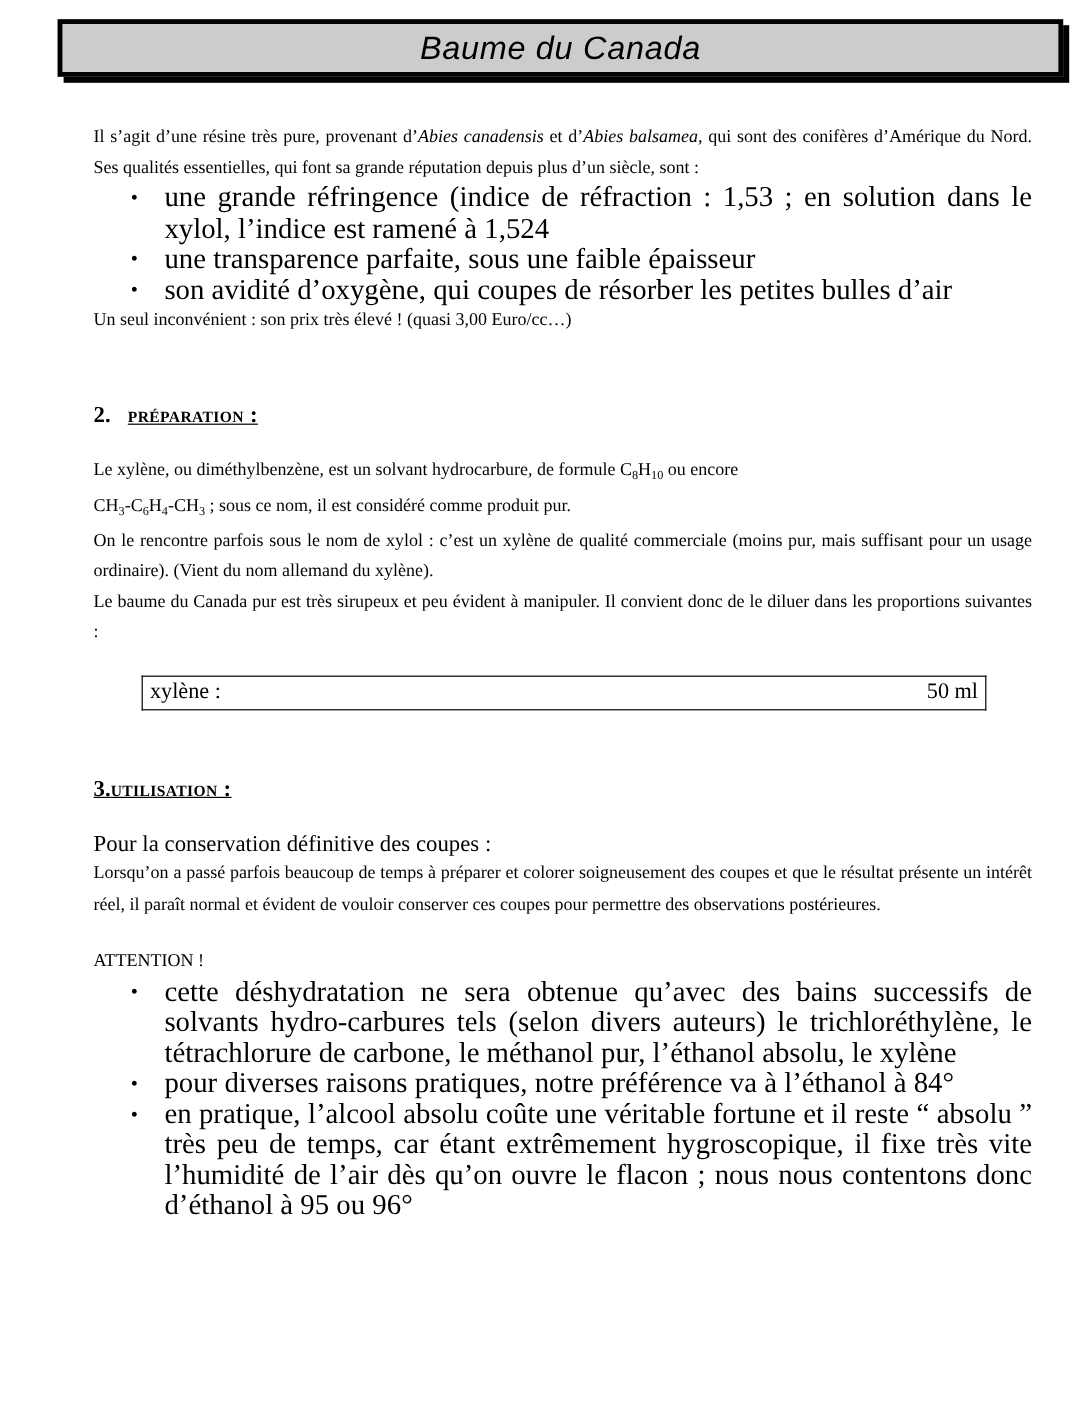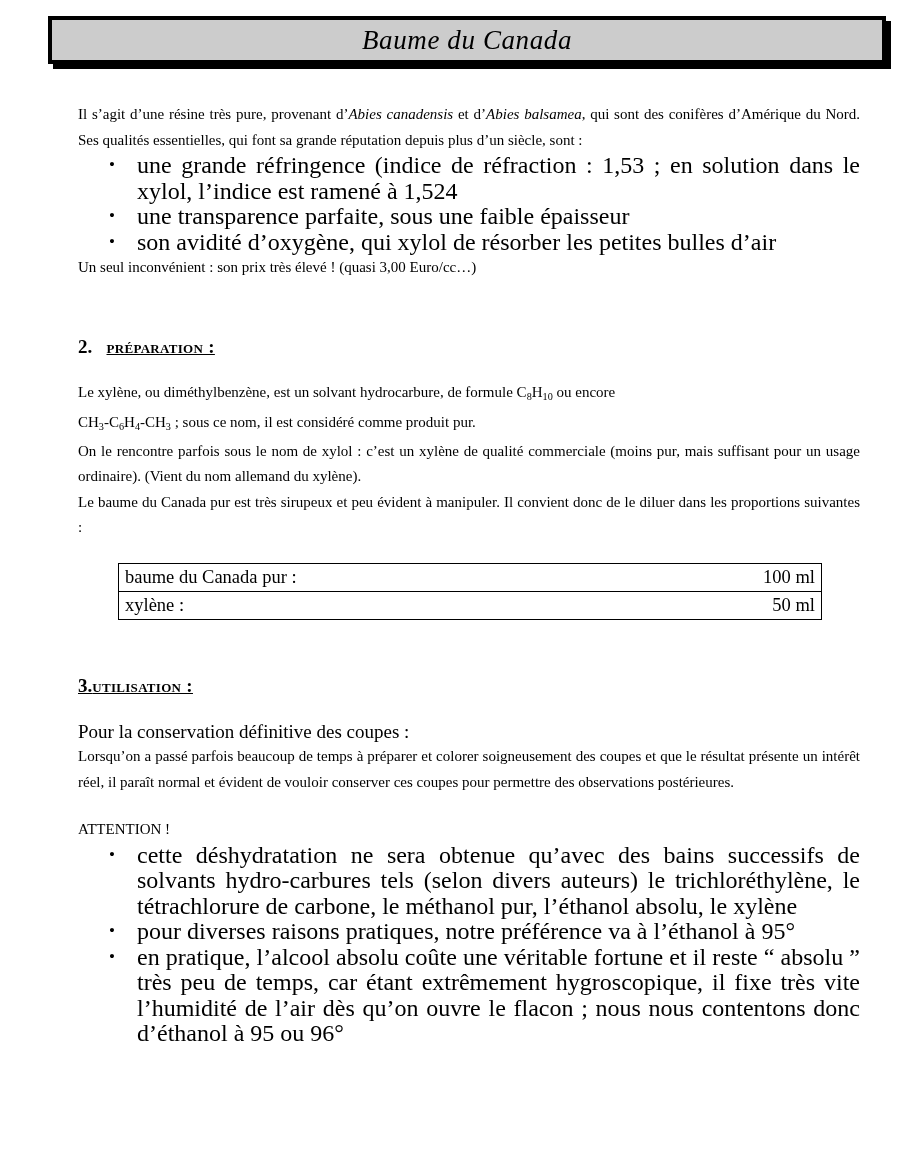--- a/index.html
+++ b/index.html
@@ -39,21 +39,21 @@
     top: 0;
     width: 838px;
     height: 48px;
     background: #cccccc;
     border: 4px solid #000000;
     display: flex;
     align-items: center;
     justify-content: center;
   }
   .title-text {
-    font-family: Liberation Serif, serif;
+    font-family: Liberation Sans, sans-serif;
     font-style: italic;
     font-size: 27px;
     letter-spacing: 0.6px;
     color: #000000;
     line-height: 1;
   }
 
   
   .page {
     position: absolute;
@@ -165,45 +165,41 @@
 </div>
 
 <div class="page">
 
   <div>
     <div class="sp-m"></div>
     <p class="body">Il s’agit d’une résine très pure, provenant d’<span class="it">Abies canadensis</span> et d’<span class="it">Abies balsamea</span>, qui sont des conifères d’Amérique du Nord. Ses qualités essentielles, qui font sa grande réputation depuis plus d’un siècle, sont&nbsp;:</p>
     <ul class="bul">
       <li>une grande réfringence (indice de réfraction : 1,53 ; en solution dans le xylol, l’indice est ramené à 1,524</li>
       <li>une transparence parfaite, sous une faible épaisseur</li>
-      <li>son avidité d’oxygène, qui xylol de résorber les petites bulles d’air</li>
+      <li>son avidité d’oxygène, qui coupes de résorber les petites bulles d’air</li>
     </ul>
     <p class="body nojustify">Un seul inconvénient : son prix très élevé ! (quasi 3,00 Euro/cc…)</p>
   </div>
 
   <div class="sp-xl"></div>
   <div class="sp-s"></div>
 
   <div>
     <div class="sec-heading">
       <span class="num">2.</span>
       &nbsp;&nbsp;<span class="caps">Préparation :</span>
     </div>
     <div class="sp-m"></div>
     <p class="body nojustify"><span>Le xylène, ou diméthylbenzène, est un solvant hydrocarbure, de formule </span><span><span>C</span><sub>8</sub><span>H</span><sub>10</sub></span><span> ou encore </span><br><span><span>CH</span><sub>3</sub><span>-</span><span>C</span><sub>6</sub><span>H</span><sub>4</sub><span>-</span><span>CH</span><sub>3</sub></span><span> ; sous ce nom, il est considéré comme produit pur.</span></p>
     <p class="body">On le rencontre parfois sous le nom de xylol : c’est un xylène de qualité commerciale (moins pur, mais suffisant pour un usage ordinaire). (Vient du nom allemand du xylène).</p>
     <p class="body">Le baume du Canada pur est très sirupeux et peu évident à manipuler. Il convient donc de le diluer dans les proportions suivantes :</p>
 
     <div class="sp-m"></div>
     <table class="tbl">
       <tbody>
-        <tr>
-          <td class="label">baume du Canada pur :</td>
-          <td class="amount">100 ml</td>
-        </tr>
         <tr>
           <td class="label">xylène :</td>
           <td class="amount">50 ml</td>
         </tr>
       </tbody>
     </table>
   </div>
 
   <div class="sp-xl"></div>
   <div class="sp-s"></div>
@@ -212,18 +208,18 @@
     <div class="sec-heading">
       <span class="num underlined">3.</span><span class="caps">Utilisation :</span>
     </div>
     <div class="sp-m"></div>
     <div class="sub-heading">Pour la conservation définitive des coupes :</div>
     <p class="body">Lorsqu’on a passé parfois beaucoup de temps à préparer et colorer soigneusement des coupes et que le résultat présente un intérêt réel, il paraît normal et évident de vouloir conserver ces coupes pour permettre des observations postérieures.</p>
     <div class="sp-m"></div>
     <p class="body nojustify">ATTENTION !</p>
     <ul class="bul">
       <li>cette déshydratation ne sera obtenue qu’avec des bains successifs de solvants hydro-carbures tels (selon divers auteurs) le trichloréthylène, le tétrachlorure de carbone, le méthanol pur, l’éthanol absolu, le xylène</li>
-      <li>pour diverses raisons pratiques,  notre préférence va à l’éthanol à 95°</li>
+      <li>pour diverses raisons pratiques,  notre préférence va à l’éthanol à 84°</li>
       <li>en pratique, l’alcool absolu coûte une véritable fortune et il reste “ absolu ” très peu de temps, car étant extrêmement hygroscopique, il fixe très vite l’humidité de l’air dès qu’on ouvre le flacon ; nous nous contentons donc d’éthanol à 95 ou 96°</li>
     </ul>
   </div>
 
 </div>
 
 </body></html>

